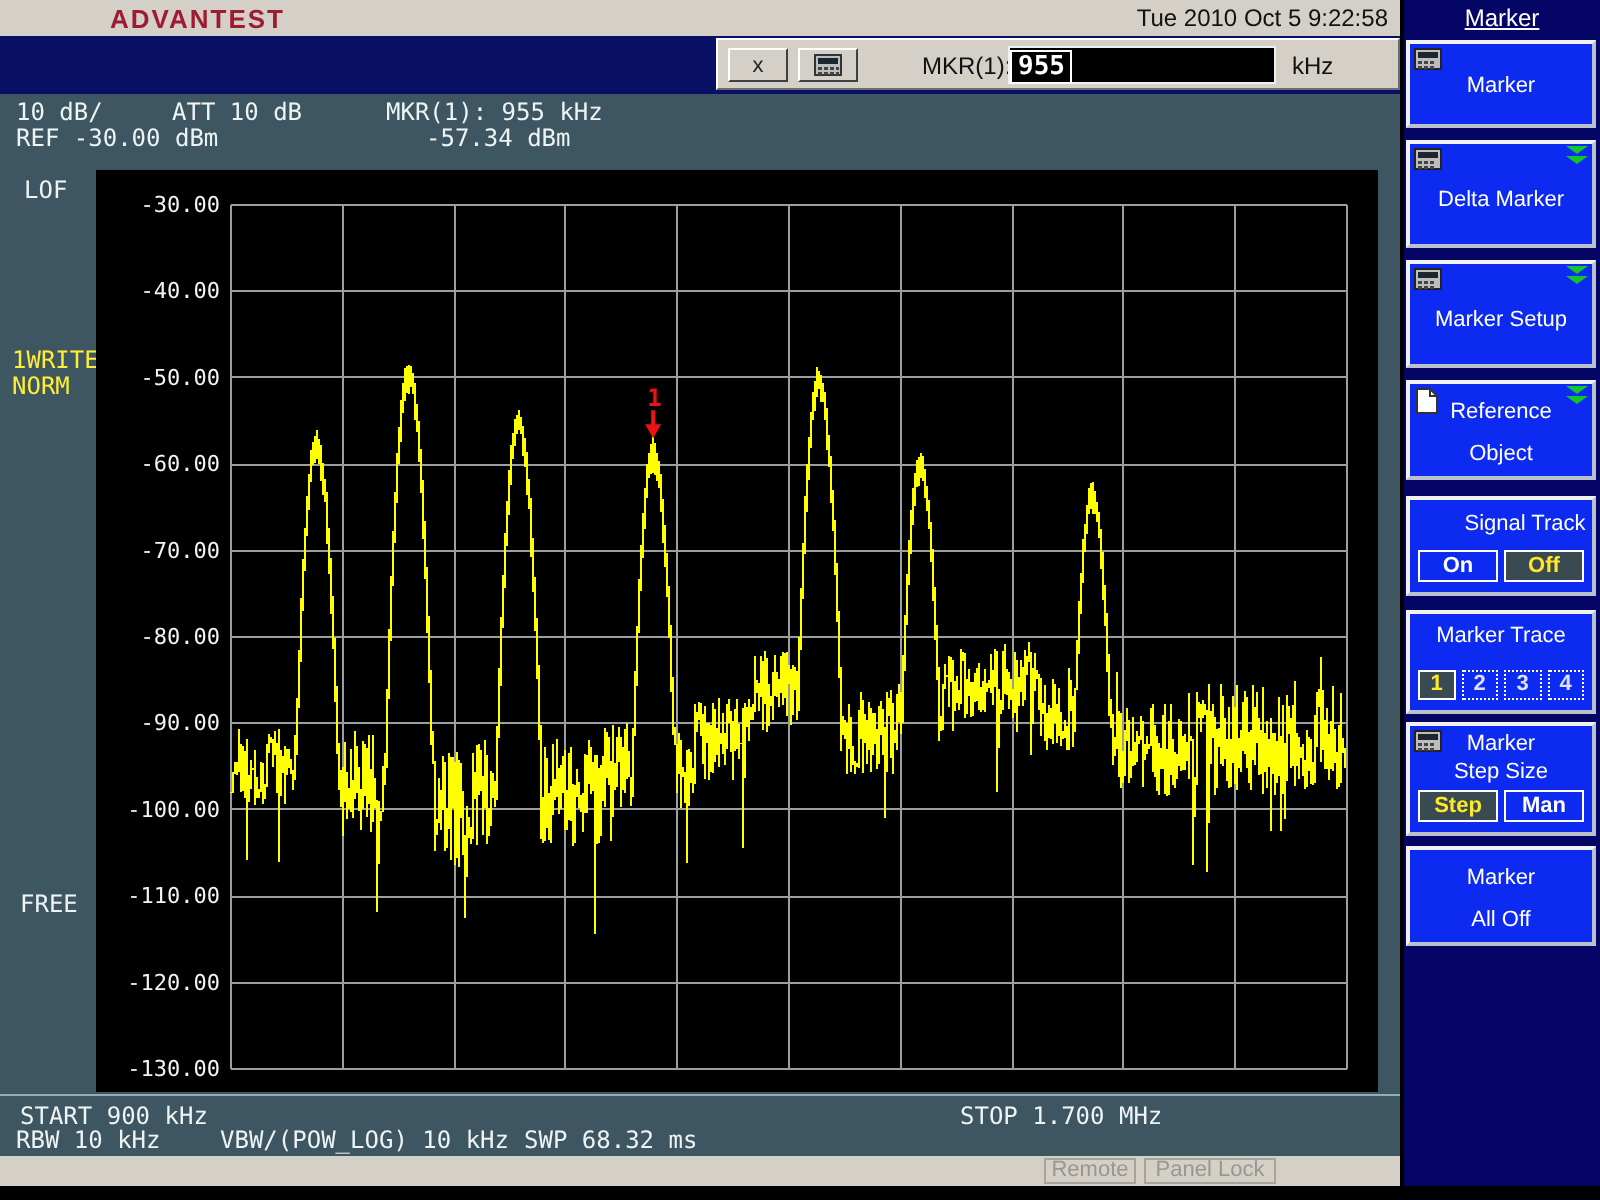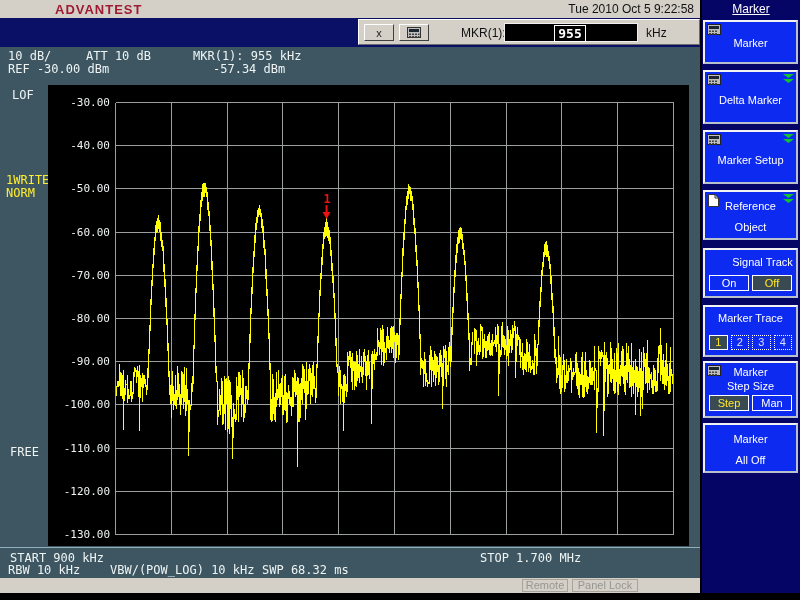--- a/index.html
+++ b/index.html
@@ -20,21 +20,21 @@
              background:#0a1066; }
   .toolbar-panel { position:absolute; left:358px; top:1px; width:342px; height:26px;
                    background:#d4d0c8; border:1px solid; border-color:#fff #6c6c6c #6c6c6c #fff; }
   .tb-btn { position:absolute; top:4px; width:30px; height:17px; background:#d4d0c8;
             border:1px solid; border-color:#fff #404040 #404040 #fff;
             font-size:11px; color:#222; text-align:center; line-height:14px; }
   .tb-btn.close { left:5px; }
   .tb-btn.keypad { left:40px; padding-top:2px; }
   .mkr-label { position:absolute; left:102px; top:6px; font-size:12px; color:#111; }
   .mkr-input { position:absolute; left:145px; top:3px; width:134px; height:19px;
-               background:#000; border:1px solid #f0f0f0; text-align:center; }
+               background:#000; border:1px solid #f0f0f0; text-align:left; }
   .mkr-value { display:inline-block; margin:1px 2px 0 0; padding:0 3px; color:#fff;
                border:1px solid #fff; font-family:"DejaVu Sans Mono", monospace;
                font-size:13px; font-weight:bold; }
   .mkr-unit { position:absolute; left:287px; top:6px; font-size:12px; color:#111; }
 
   .screen { position:absolute; left:0; top:47px; width:700px; height:531px;
             background:#3d5661; font-family:"DejaVu Sans Mono", monospace;
             color:#eef4f4; font-size:12px; }
   .screen .t { position:absolute; white-space:pre; }
   .yellow { color:#ffee33; }
@@ -70,21 +70,21 @@
   #sk-marker .sk-label { top:15px; }
   #sk-delta-marker .sk-label, #sk-marker-setup .sk-label { top:22px; }
   #sk-ref-object .l1 { top:8px; } #sk-ref-object .l2 { top:16px; }
   #sk-signal-track .sk-label { top:6px; }
   #sk-marker-trace .sk-label { top:5px; }
   #sk-step-size .l1 { top:3px; } #sk-step-size .l2 { top:4px; }
   #sk-all-off .l1 { top:8px; } #sk-all-off .l2 { top:16px; }
   .icon-keypad { position:absolute; left:2px; top:2px; }
   .icon-page   { position:absolute; left:3px; top:2px; }
   .icon-chev   { position:absolute; right:2px; top:1px; }
-  .toggle-row { position:absolute; left:4px; right:4px; bottom:5px; display:flex; gap:3px; }
+  .toggle-row { position:absolute; left:4px; right:4px; bottom:5px; display:flex; gap:3px;font-weight:bold; }
   .cell { flex:1; border:1px solid #fff; height:16px; line-height:14px; color:#fff;
           font-size:11px; background:transparent; }
   .cell.sel { background:#3a4a52; color:#ffe926; }
   .cell.dotted { border-style:dotted; color:#d9e1ff; }
   .trace-row .cell { height:15px; line-height:13px; }
 </style>
 </head>
 <body>
 
 <div class="stage">

